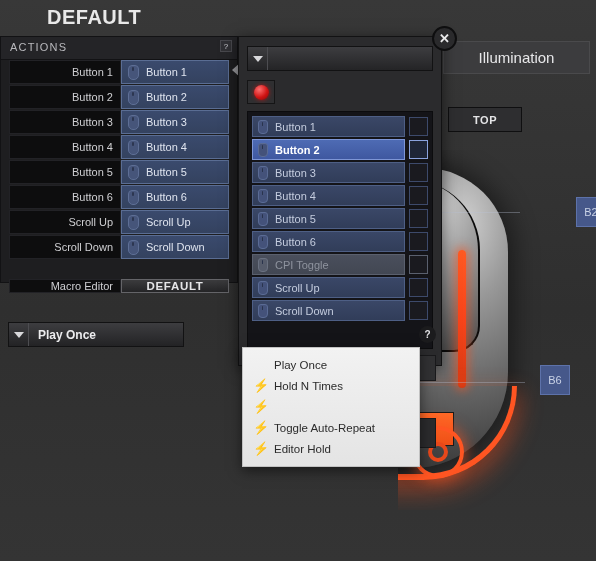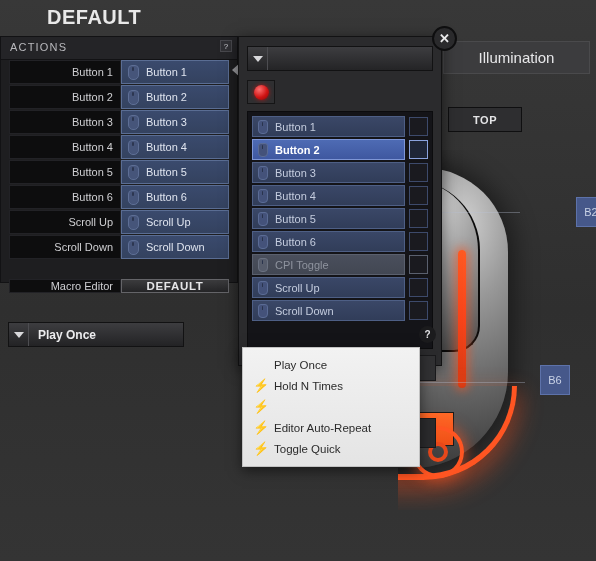--- a/index.html
+++ b/index.html
@@ -468,23 +468,23 @@
       </div>
       <div class="mi">
         <span class="bolt">⚡</span>
         <span>Hold N Times</span>
       </div>
       <div class="mi">
         <span class="bolt">⚡</span>
       </div>
       <div class="mi">
         <span class="bolt">⚡</span>
-        <span>Editor Auto-Repeat</span>
+        <span>Toggle Auto-Repeat</span>
       </div>
       <div class="mi">
         <span class="bolt">⚡</span>
-        <span>Toggle Quick</span>
+        <span>Editor Hold</span>
       </div>
     </div>
 
   <div class="close-btn">✕</div>
 
 </div>
 
 </body></html>

